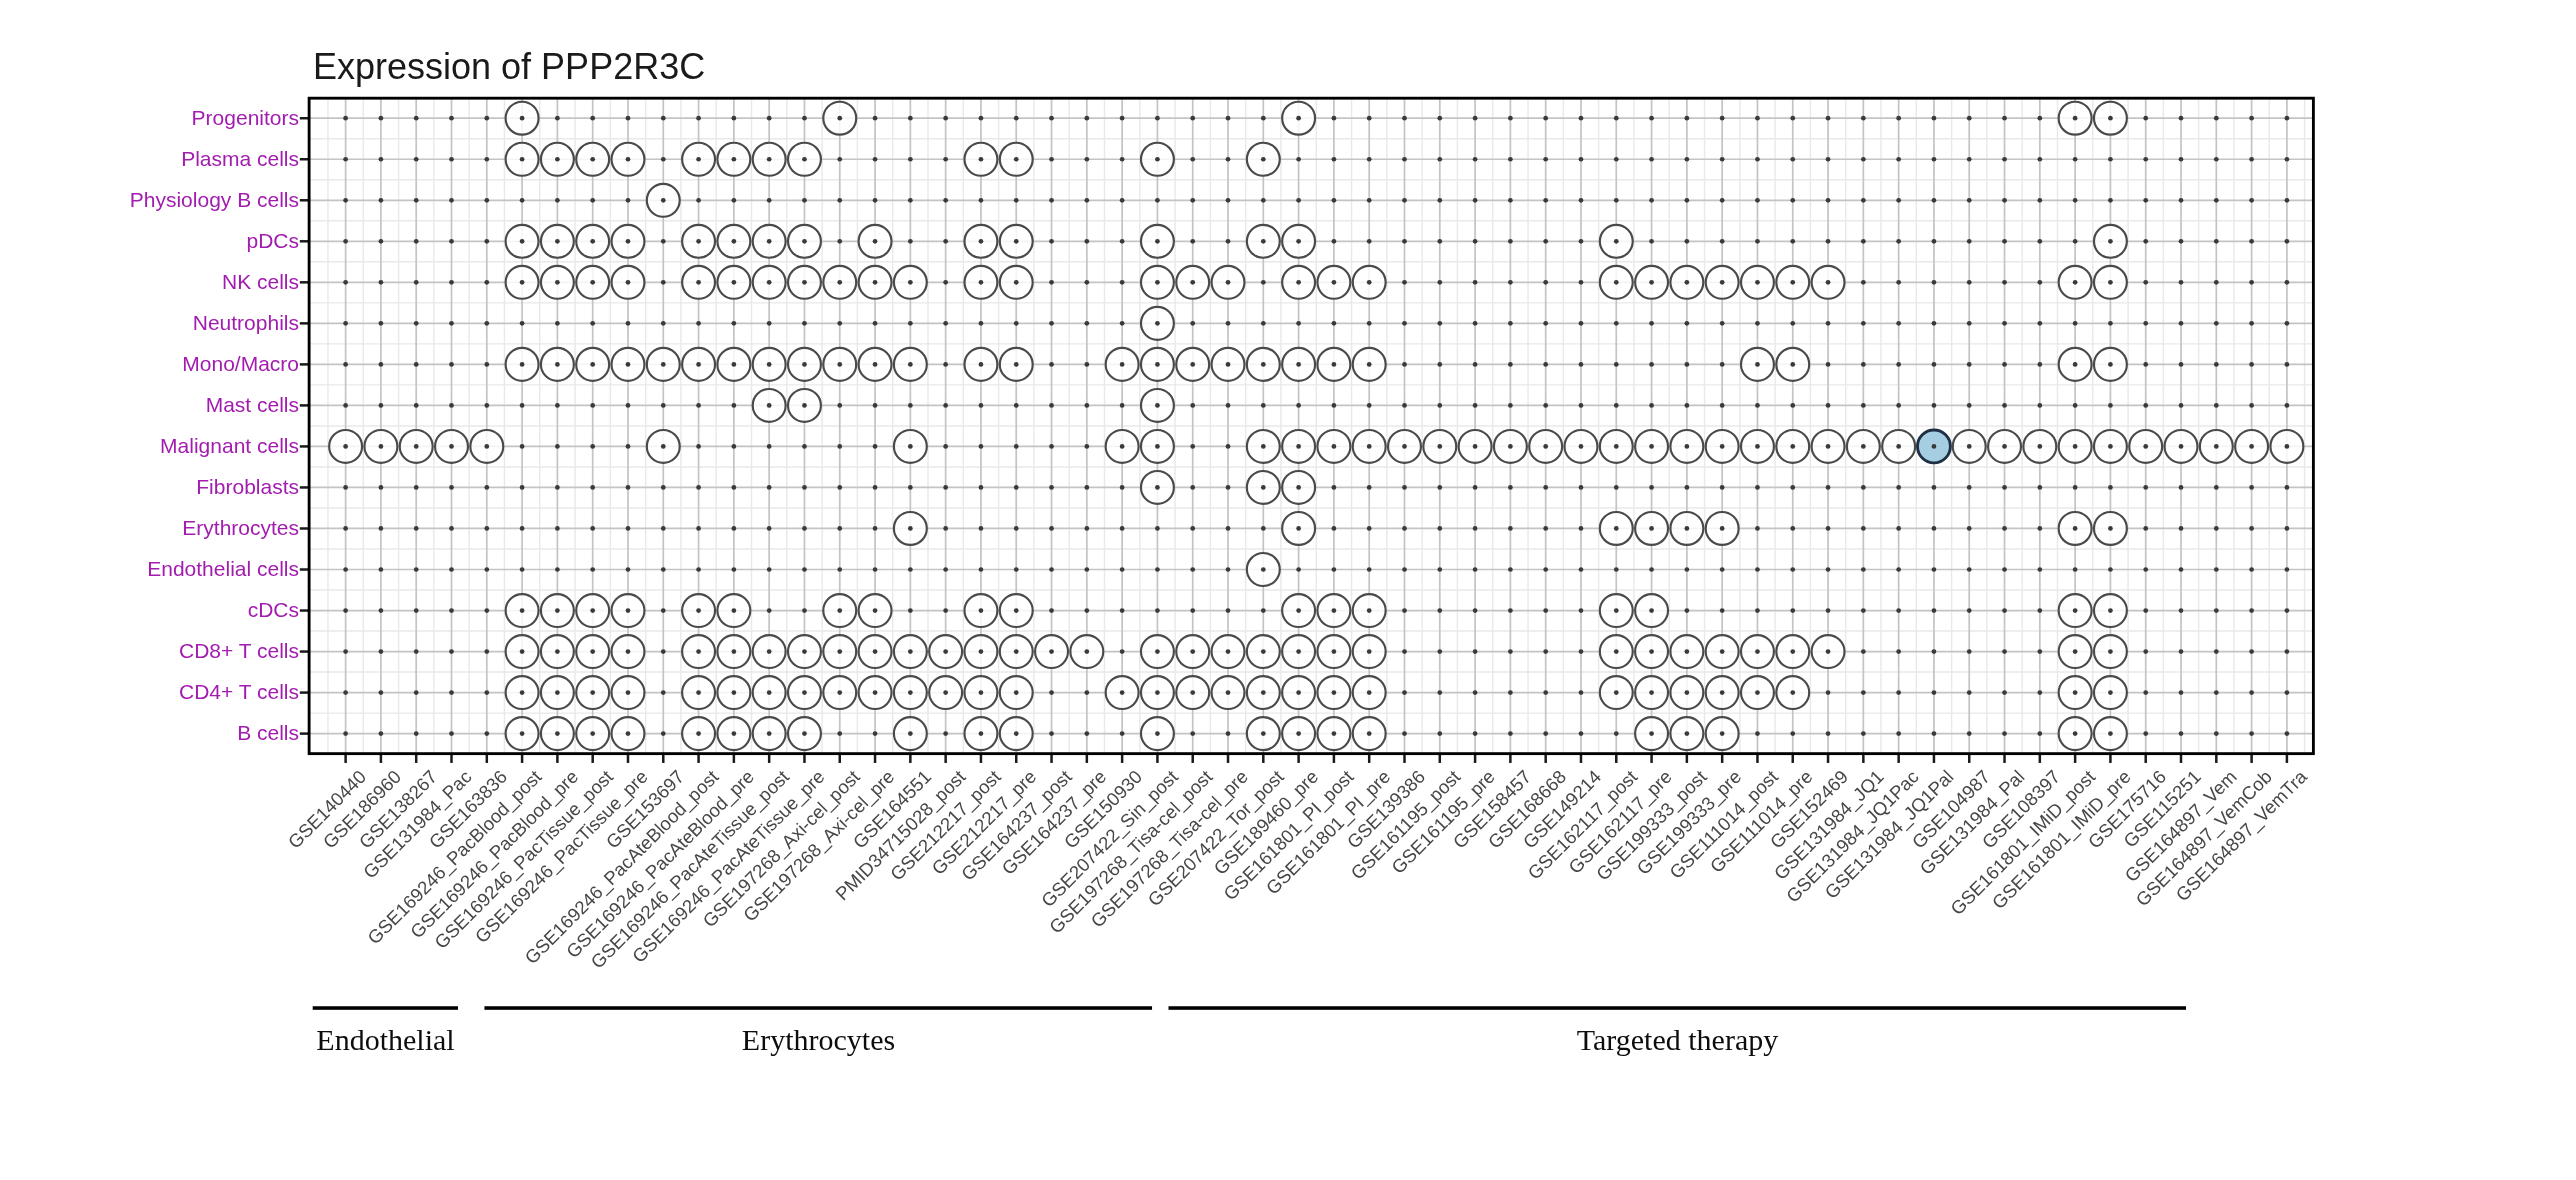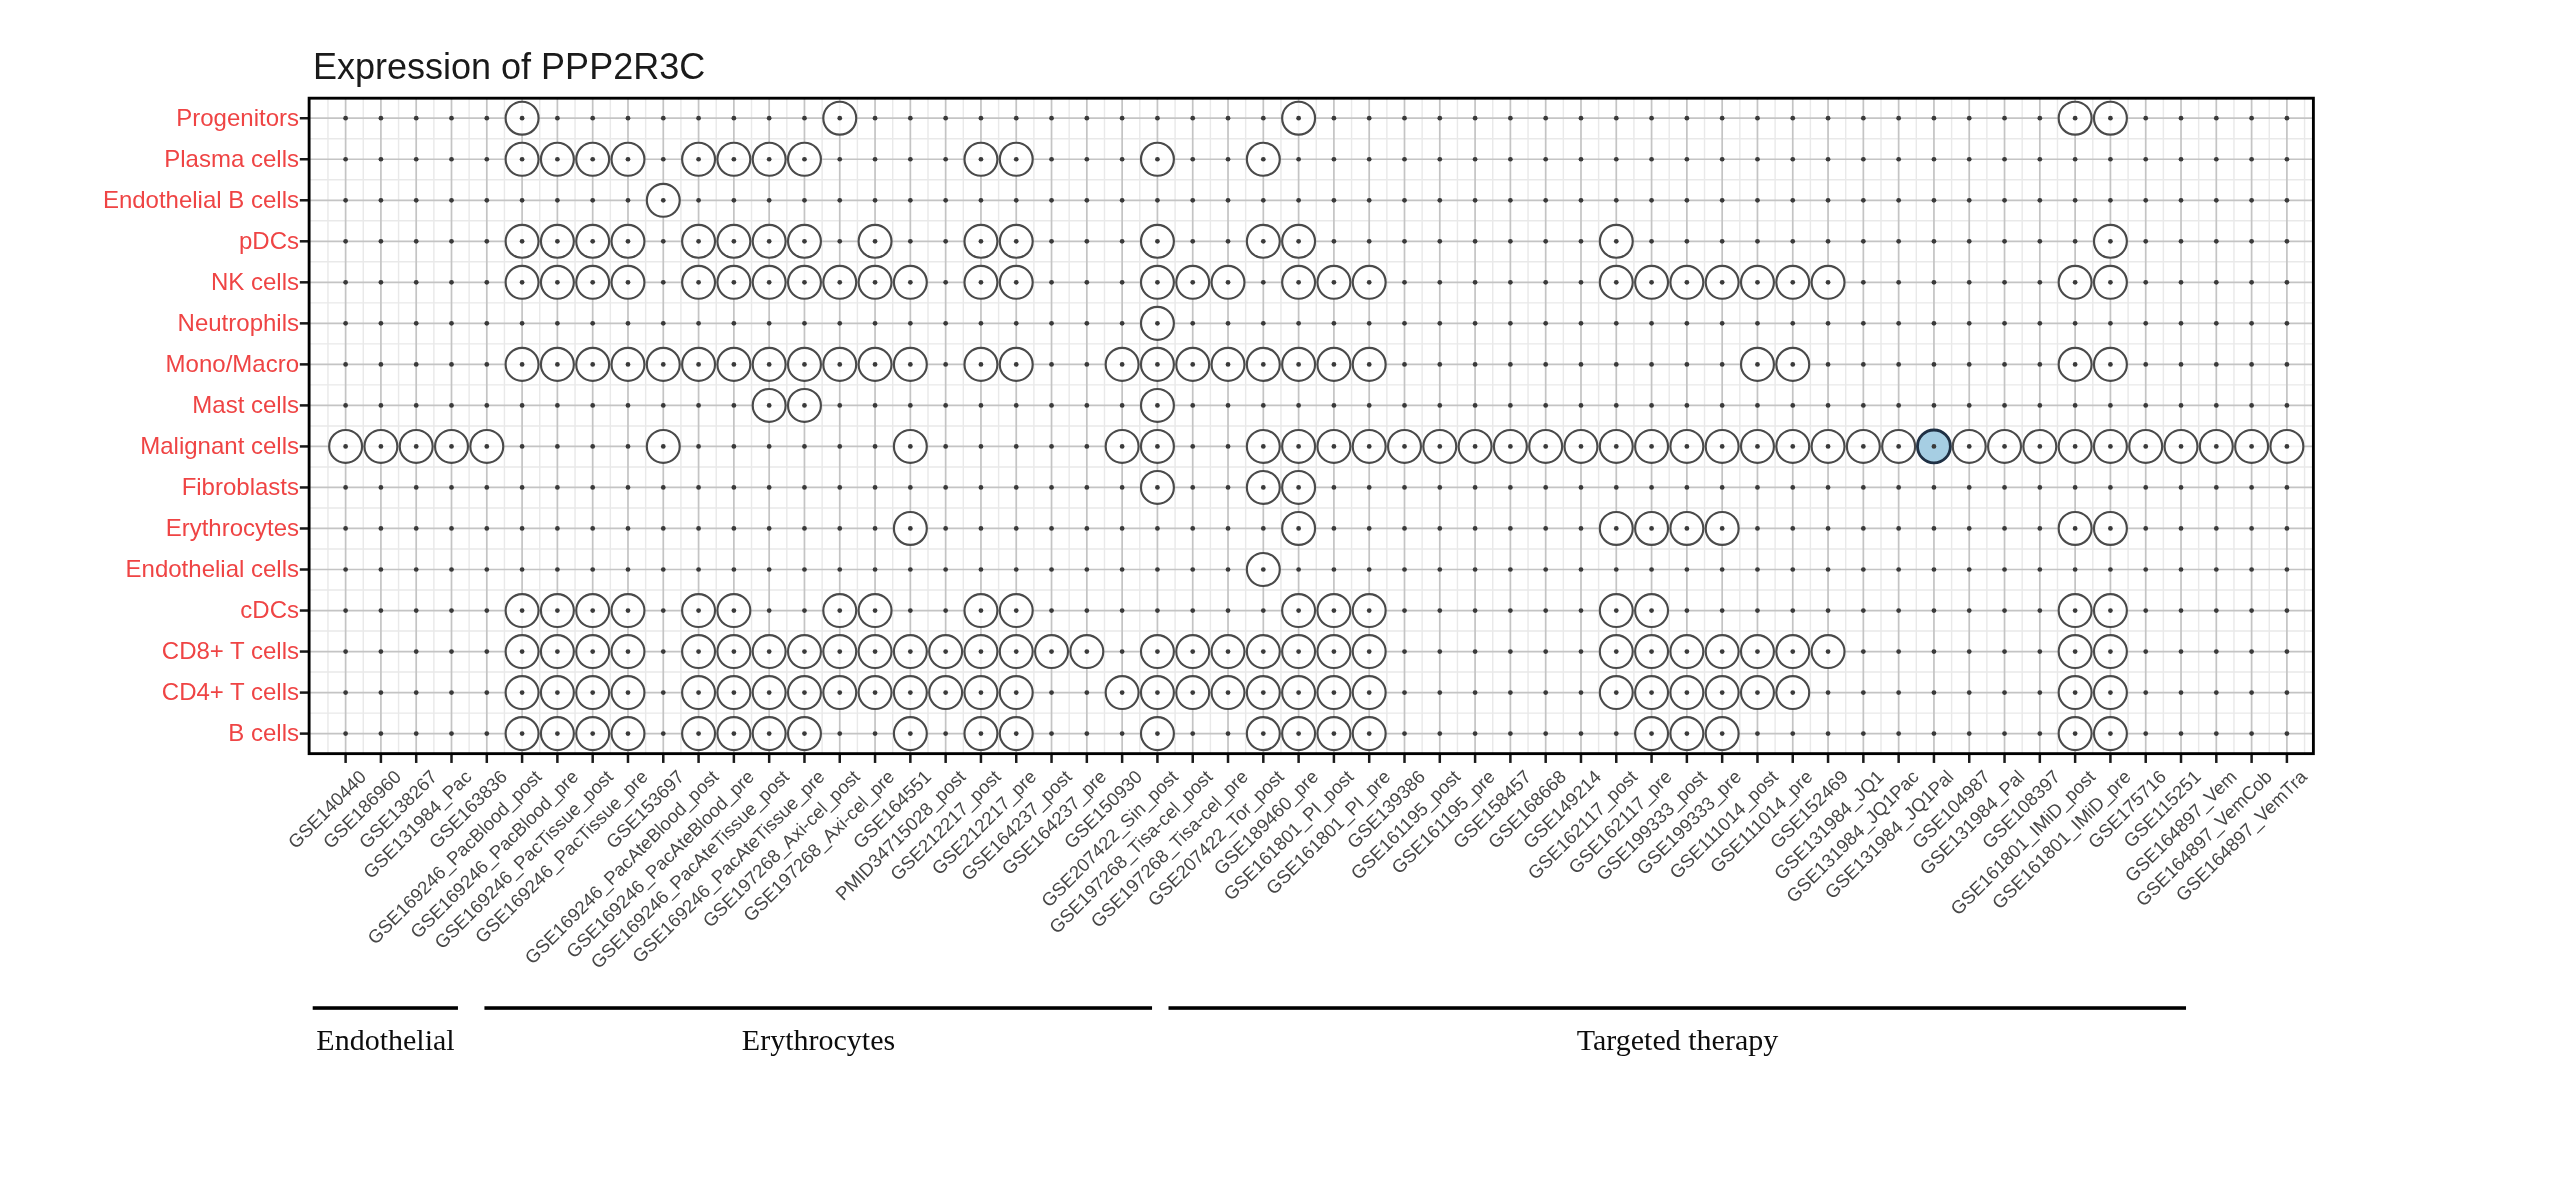--- a/index.html
+++ b/index.html
@@ -1,21 +1,21 @@
 <!DOCTYPE html>
 <html style="font-size:11.4px"><head>
 <meta charset="utf-8">
 <style>
   html,body{margin:0;padding:0;background:#fff;}
   body{width:2576px;height:1181px;overflow:hidden;position:relative;
        font-family:"Liberation Sans",sans-serif;}
   .page{position:absolute;inset:0;}
   .title{position:absolute;left:313px;top:46px;font-size:36px;color:#1a1a1a;}
   #plot{position:absolute;left:0;top:0;}
-  .ylab{position:absolute;right:2277px;font-size:24px;color:#ef4444;white-space:nowrap;line-height:24px;}
+  .ylab{position:absolute;right:2277px;font-size:21px;color:#a21caf;white-space:nowrap;line-height:24px;}
   .xlab{position:absolute;top:766px;font-size:18.6px;color:#474747;white-space:nowrap;
         transform:rotate(-45deg);transform-origin:100% 0;line-height:21.5px;}
   .legend{position:absolute;left:2354px;top:348px;}
   .legend-title{font-size:24px;color:#1a1a1a;margin-bottom:18.6px;}
   .legend-item{display:flex;align-items:center;}
   .legend-key{width:51px;height:51px;background:#ececec;display:flex;align-items:center;justify-content:center;}
   .legend-label{font-size:21.5px;color:#1a1a1a;margin-left:17px;}
   .grouplab{position:absolute;width:501px;text-align:center;top:1023px;
             font-family:"Liberation Serif",serif;font-size:30px;color:#0d0d0d;}
 </style>
@@ -1381,21 +1381,21 @@
       <line x1="419" y1="967.662" x2="432" y2="967.662" stroke="#1a1a1a" stroke-width="3.5"></line>
       <line x1="419" y1="1024.995" x2="432" y2="1024.995" stroke="#1a1a1a" stroke-width="3.5"></line>
       <rect x="432" y="137" width="2801" height="916" fill="none" stroke="#000000" stroke-width="4"></rect>
       <rect x="437" y="1406" width="203" height="5" fill="#000000"></rect>
       <rect x="677" y="1406" width="933" height="5" fill="#000000"></rect>
       <rect x="1633" y="1406" width="1422" height="5" fill="#000000"></rect>
     </svg>
   <div id="ylabels">
       <div class="ylab" style="top: 106px;">Progenitors</div>
       <div class="ylab" style="top: 147px;">Plasma cells</div>
-      <div class="ylab" style="top: 188px;">Endothelial B cells</div>
+      <div class="ylab" style="top: 188px;">Physiology B cells</div>
       <div class="ylab" style="top: 229px;">pDCs</div>
       <div class="ylab" style="top: 270px;">NK cells</div>
       <div class="ylab" style="top: 311px;">Neutrophils</div>
       <div class="ylab" style="top: 352px;">Mono/Macro</div>
       <div class="ylab" style="top: 393px;">Mast cells</div>
       <div class="ylab" style="top: 434px;">Malignant cells</div>
       <div class="ylab" style="top: 475px;">Fibroblasts</div>
       <div class="ylab" style="top: 516px;">Erythrocytes</div>
       <div class="ylab" style="top: 557px;">Endothelial cells</div>
       <div class="ylab" style="top: 598px;">cDCs</div>

